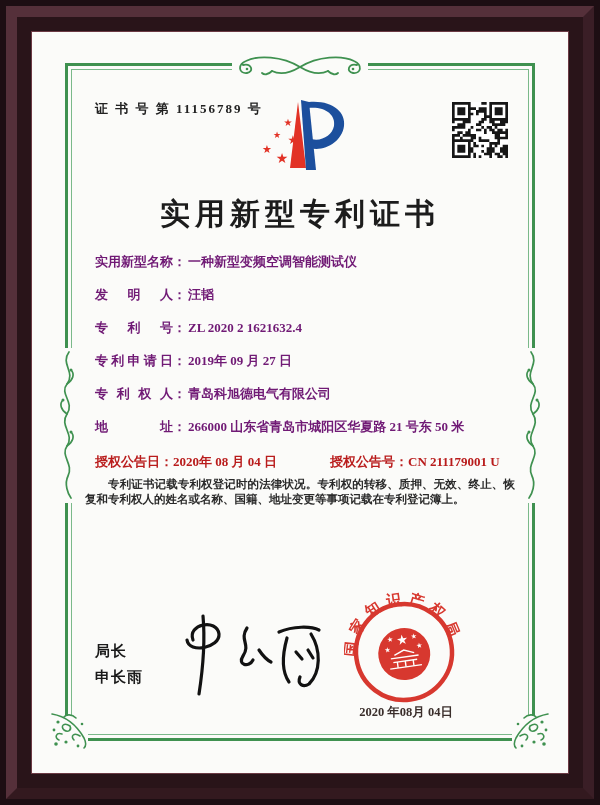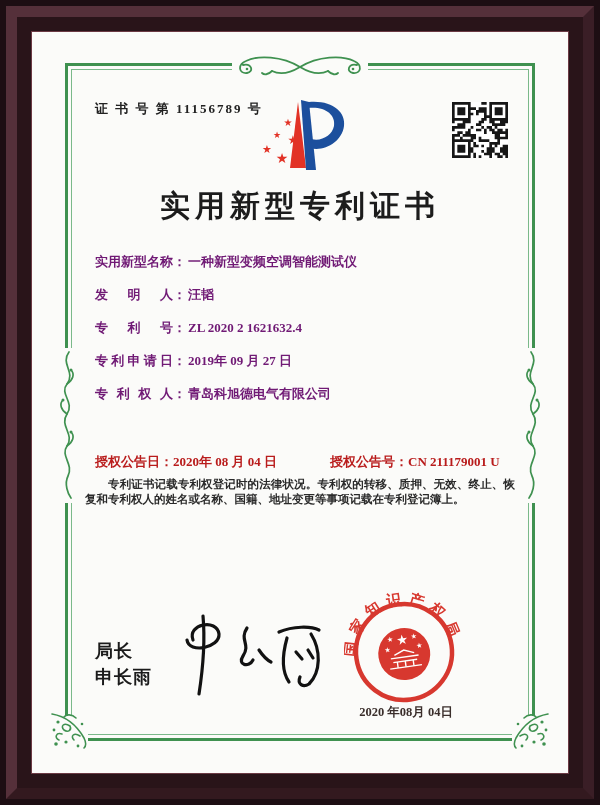--- a/index.html
+++ b/index.html
@@ -18,33 +18,33 @@
   .green-rect{
     position:absolute;left:71px;top:69px;width:456px;height:664px;
     border:1px solid #7ab98a;outline:3px solid #3f9150;outline-offset:3px;
   }
   .wu{position:absolute;background:#fbfbf9;}
   .orn{position:absolute;}
   
   .cert-no{position:absolute;left:95px;top:100px;font-size:13px;letter-spacing:2px;color:#222;font-weight:600;font-family:Liberation Serif, serif;}
   .logo{position:absolute;left:252px;top:96px;width:96px;height:80px;}
   .qr{position:absolute;left:452px;top:102px;width:56px;height:56px;}
-  .title{position:absolute;left:0;right:0;top:186px;text-align:center;
+  .title{position:absolute;left:0;right:0;top:194px;text-align:center;
          font-size:30px;font-weight:700;letter-spacing:5px;color:#1c1c1c;}
   .fields{position:absolute;left:95px;top:255px;width:430px;font-size:13px;font-weight:700;color:#701a75;}
   .frow{margin-bottom:20px;line-height:13px;white-space:nowrap;}
   .flabel{display:inline-block;width:78px;text-align:justify;text-align-last:justify;}
   .fcolon{display:inline-block;margin-right:2px;}
   .grant-row{position:absolute;left:95px;top:453px;width:430px;font-size:13px;font-weight:700;color:#b91c1c;white-space:nowrap;}
   .grant-second{position:absolute;left:235px;top:0;text-align:center;}
   .paras{position:absolute;left:85px;top:477px;width:430px;
          font-size:11.5px;line-height:14.5px;color:#2a2a2a;font-weight:600;
          text-align:justify;}
   .paras p{margin:0 0 4px 0;text-indent:2em;}
-  .signer{position:absolute;left:95px;top:638px;font-size:18px;font-weight:700;color:#1b1b1b;letter-spacing:1px;line-height:26px;}
+  .signer{position:absolute;left:95px;top:638px;font-size:15px;font-weight:700;color:#1b1b1b;letter-spacing:1px;line-height:26px;}
   .signature{position:absolute;left:163px;top:610px;width:160px;height:90px;}
   .seal{position:absolute;left:344px;top:592px;width:120px;height:120px;}
   .seal-date{position:absolute;left:350px;top:688px;width:112px;text-align:center;
              font-size:12.5px;font-weight:700;color:#3a2e2b;white-space:nowrap;margin-top:16px;}
 </style>
 </head>
 <body>
 
 <div class="f1"></div>
 <div class="f2"></div>
@@ -170,20 +170,23 @@
     <span class="flabel">发明人</span><span class="fcolon">：</span><span>汪韬</span>
   </div>
   <div class="frow">
     <span class="flabel">专利号</span><span class="fcolon">：</span><span>ZL 2020 2 1621632.4</span>
   </div>
   <div class="frow">
     <span class="flabel">专利申请日</span><span class="fcolon">：</span><span>2019年 09 月 27 日</span>
   </div>
   <div class="frow">
     <span class="flabel">专利权人</span><span class="fcolon">：</span><span>青岛科旭德电气有限公司</span>
+  </div>
+  <div class="frow">
+    <span class="flabel">地址</span><span class="fcolon">：</span><span>266000 山东省青岛市城阳区华夏路 21 号东 50 米</span>
   </div>
 </div>
 
 <div class="grant-row">
   <span>授权公告日</span><span>：</span><span>2020年 08 月 04 日</span>
   <span class="grant-second">
     <span>授权公告号</span><span>：</span><span>CN 211179001 U</span>
   </span>
 </div>
 

